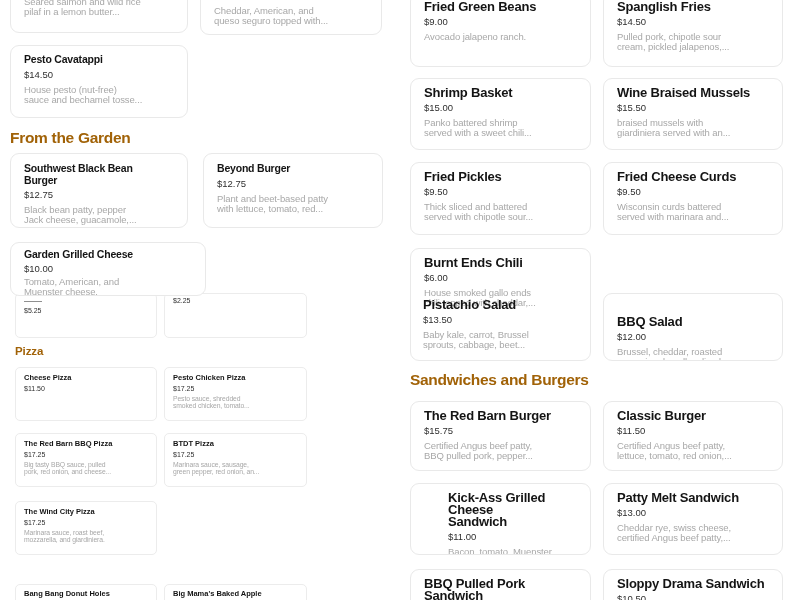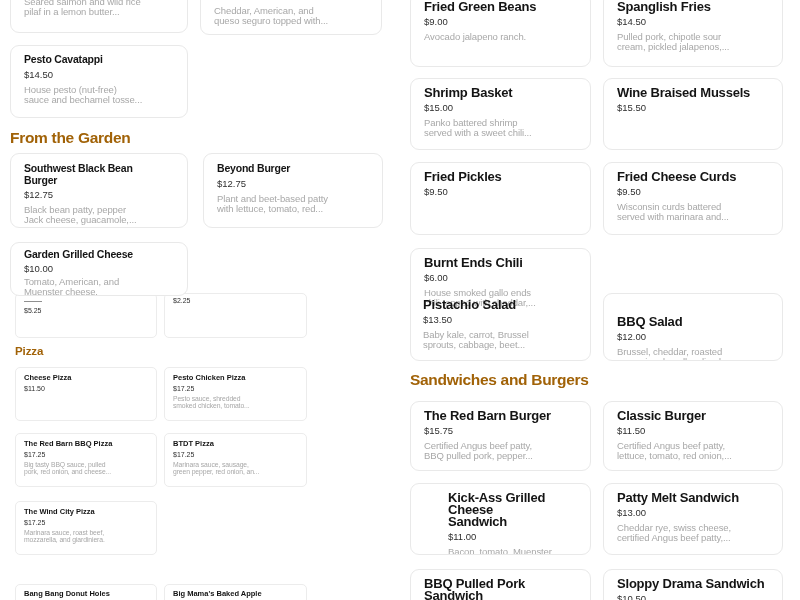--- a/index.html
+++ b/index.html
@@ -79,21 +79,21 @@
 </div>
 
 <div class="card sm" style="left:15px;top:293px;width:142px;height:45px;padding-top:4px;z-index:1;">
   <div class="strike">------</div>
   <div class="pr" style="margin-top:2px;">$5.25</div>
 </div>
 <div class="card sm" style="left:164px;top:293px;width:143px;height:45px;padding-top:3px;z-index:1;">
   <div class="pr" style="margin-top:0;">$2.25</div>
 </div>
 
-<div class="card md" style="left:10px;top:242px;width:178px;height:54px;padding-top:6px;z-index:3;">
+<div class="card md" style="left:10px;top:242px;width:196px;height:54px;padding-top:6px;z-index:3;">
   <div class="nm">Garden Grilled Cheese</div>
   <div class="pr" style="margin-top:3px;">$10.00</div>
   <div class="ds" style="margin-top:3px;">
     <div>Tomato, American, and</div>
     <div>Muenster cheese.</div>
   </div>
 </div>
 
 <div class="h h-sm" style="left:15px;top:345px;">Pizza</div>
 
@@ -165,25 +165,33 @@
   <div class="nm">Shrimp Basket</div>
   <div class="pr">$15.00</div>
   <div class="ds">
     <div>Panko battered shrimp</div>
     <div>served with a sweet chili...</div>
   </div>
 </div>
 <div class="card" style="left:603px;top:78px;width:180px;height:72px;">
   <div class="nm">Wine Braised Mussels</div>
   <div class="pr">$15.50</div>
+  <div class="ds">
+    <div>braised mussels with</div>
+    <div>giardiniera served with an...</div>
+  </div>
 </div>
 
 <div class="card" style="left:410px;top:162px;width:181px;height:73px;">
   <div class="nm">Fried Pickles</div>
   <div class="pr">$9.50</div>
+  <div class="ds">
+    <div>Thick sliced and battered</div>
+    <div>served with chipotle sour...</div>
+  </div>
 </div>
 <div class="card" style="left:603px;top:162px;width:180px;height:73px;">
   <div class="nm">Fried Cheese Curds</div>
   <div class="pr">$9.50</div>
   <div class="ds">
     <div>Wisconsin curds battered</div>
     <div>served with marinara and...</div>
   </div>
 </div>
 

